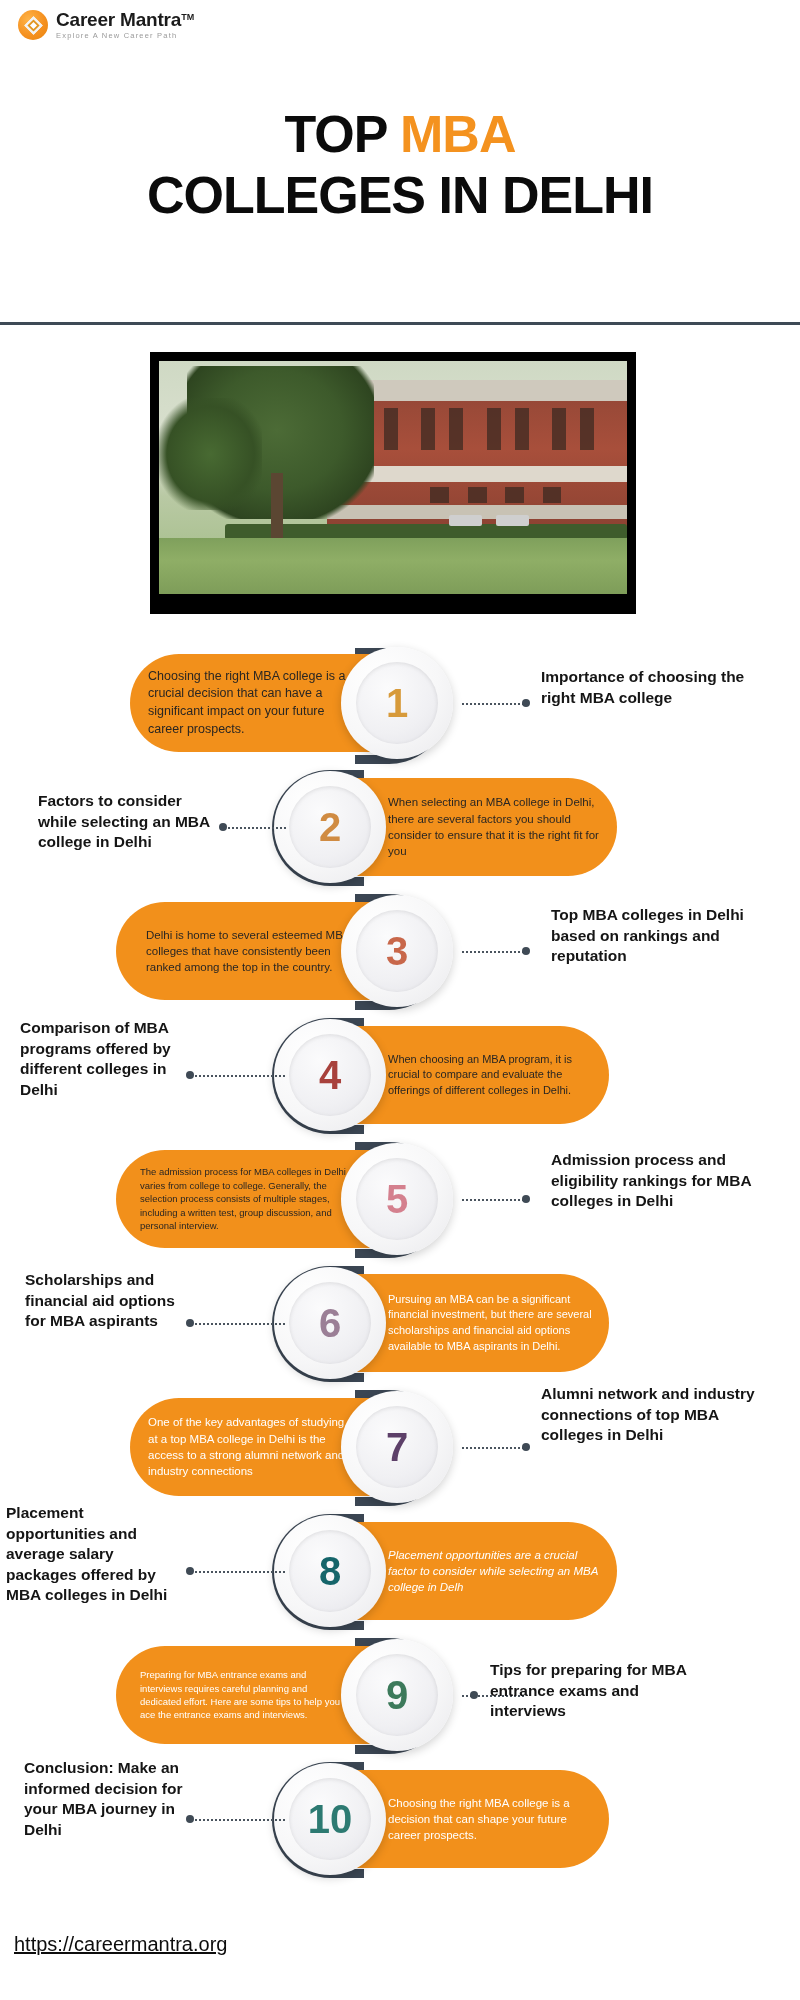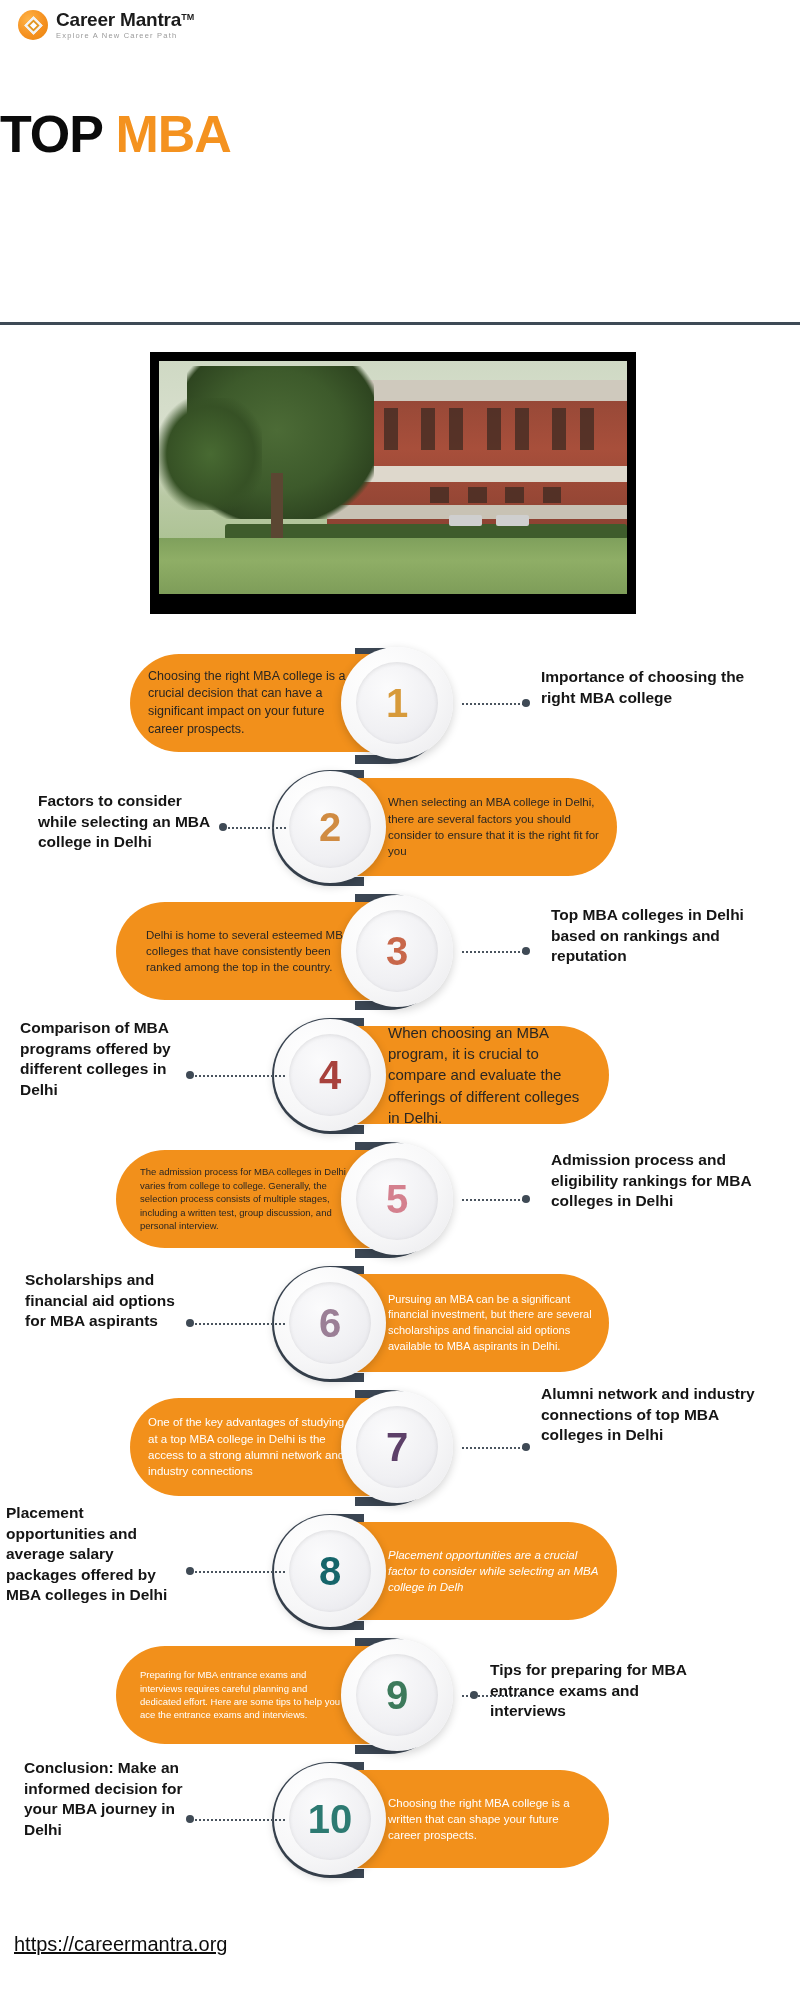--- a/index.html
+++ b/index.html
@@ -24,21 +24,21 @@
     transform: rotate(45deg);
     border: 2px solid #f2f2f2;
     box-shadow: inset 0 0 0 2px #e2951f;
   }
   .logo-text { line-height: 1; }
   .logo-name { font-size: 19px; font-weight: bold; color: #1b1b1b; letter-spacing: -0.2px; }
   .logo-tm { font-size: 9px; vertical-align: super; font-weight: bold; color:#1b1b1b; }
   .logo-tag { font-size: 7.5px; color: #9a9a9a; letter-spacing: 1.2px; margin-top: 3px; }
 
   
-  .title-block { position: absolute; top: 104px; left: 0; width: 800px; }
+  .title-block { position: absolute; top: 104px; left: 0; width: 800px; text-align: center; }
   .title-line { font-size: 52px; font-weight: bold; color: #0b0b0b; letter-spacing: -1px; line-height: 1.18; }
   .title-accent { color: #f4921f; }
 
   .divider { position: absolute; top: 322px; left: 0; width: 800px; height: 3px; background: #3e4a56; }
 
   
   .hero-frame {
     position: absolute; left: 150px; top: 352px; width: 486px; height: 262px;
     background: #000; padding: 9px 9px 20px 9px;
   }
@@ -108,20 +108,21 @@
       <div class="diamond"></div>
     </div>
     <div class="logo-text">
       <div><span class="logo-name">Career Mantra</span><span class="logo-tm">TM</span></div>
       <div class="logo-tag">Explore A New Career Path</div>
     </div>
   </div>
 
   <div class="title-block">
     <div class="title-line"><span>TOP </span><span class="title-accent">MBA</span></div>
+    <div class="title-line">COLLEGES IN DELHI</div>
   </div>
 
   <div class="divider"></div>
 
   <div class="hero-frame">
     <div class="hero-img">
       <div class="sky"></div>
       <div class="bldg"></div>
       <div class="bldg-top"></div>
       <div class="bldg-band"></div>
@@ -188,21 +189,21 @@
         <div class="medal-num" style="font-size:40px; color:#c8674a;">3</div>
       </div>
       <div class="connector" style="left:462px; top:291px; width:62px;"></div>
       <div class="dot" style="left:522px; top:287px;"></div>
       <div class="side-label" style="left:551px; top:245px; width:235px;">Top MBA colleges in Delhi based on rankings and reputation</div>
     </div>
 
     <div class="row">
       <div class="track" style="left:272px; top:358px; width:92px; height:116px; border-right:none; border-radius:58px 0 0 58px;"></div>
       <div class="pill" style="left:283px; top:366px; width:326px; height:98px; padding-left:105px; padding-right:16px;">
-        <div class="pill-text" style="font-size:15px;">When choosing an MBA program, it is crucial to compare and evaluate the offerings of different colleges in Delhi.</div>
+        <div class="pill-text" style="font-size:11px;">When choosing an MBA program, it is crucial to compare and evaluate the offerings of different colleges in Delhi.</div>
       </div>
       <div class="medal" style="left:274px; top:359px; width:112px; height:112px;">
         <div class="medal-inner" style="left:15px; top:15px; width:82px; height:82px;"></div>
         <div class="medal-num" style="font-size:40px; color:#a8413c;">4</div>
       </div>
       <div class="connector" style="left:195px; top:415px; width:90px;"></div>
       <div class="dot" style="left:186px; top:411px;"></div>
       <div class="side-label" style="left:20px; top:358px; width:160px;">Comparison of MBA programs offered by different colleges in Delhi</div>
     </div>
 
@@ -272,21 +273,21 @@
         <div class="medal-num" style="font-size:40px; color:#3d7a5b;">9</div>
       </div>
       <div class="connector" style="left:462px; top:1035px; width:62px;"></div>
       <div class="dot" style="left:470px; top:1031px;"></div>
       <div class="side-label" style="left:490px; top:1000px; width:225px;">Tips for preparing for MBA entrance exams and interviews</div>
     </div>
 
     <div class="row">
       <div class="track" style="left:272px; top:1102px; width:92px; height:116px; border-right:none; border-radius:58px 0 0 58px;"></div>
       <div class="pill" style="left:283px; top:1110px; width:326px; height:98px; padding-left:105px; padding-right:16px;">
-        <div class="pill-text light" style="font-size:11.5px;">Choosing the right MBA college is a written that can shape your future career prospects.</div>
+        <div class="pill-text light" style="font-size:11.5px;">Choosing the right MBA college is a decision that can shape your future career prospects.</div>
       </div>
       <div class="medal" style="left:274px; top:1103px; width:112px; height:112px;text-align:right;">
         <div class="medal-inner" style="left:15px; top:15px; width:82px; height:82px;"></div>
         <div class="medal-num" style="font-size:40px; color:#2d7a72;">10</div>
       </div>
       <div class="connector" style="left:195px; top:1159px; width:90px;"></div>
       <div class="dot" style="left:186px; top:1155px;"></div>
       <div class="side-label" style="left:24px; top:1098px; width:168px;">Conclusion: Make an informed decision for your MBA journey in Delhi</div>
     </div>
 

